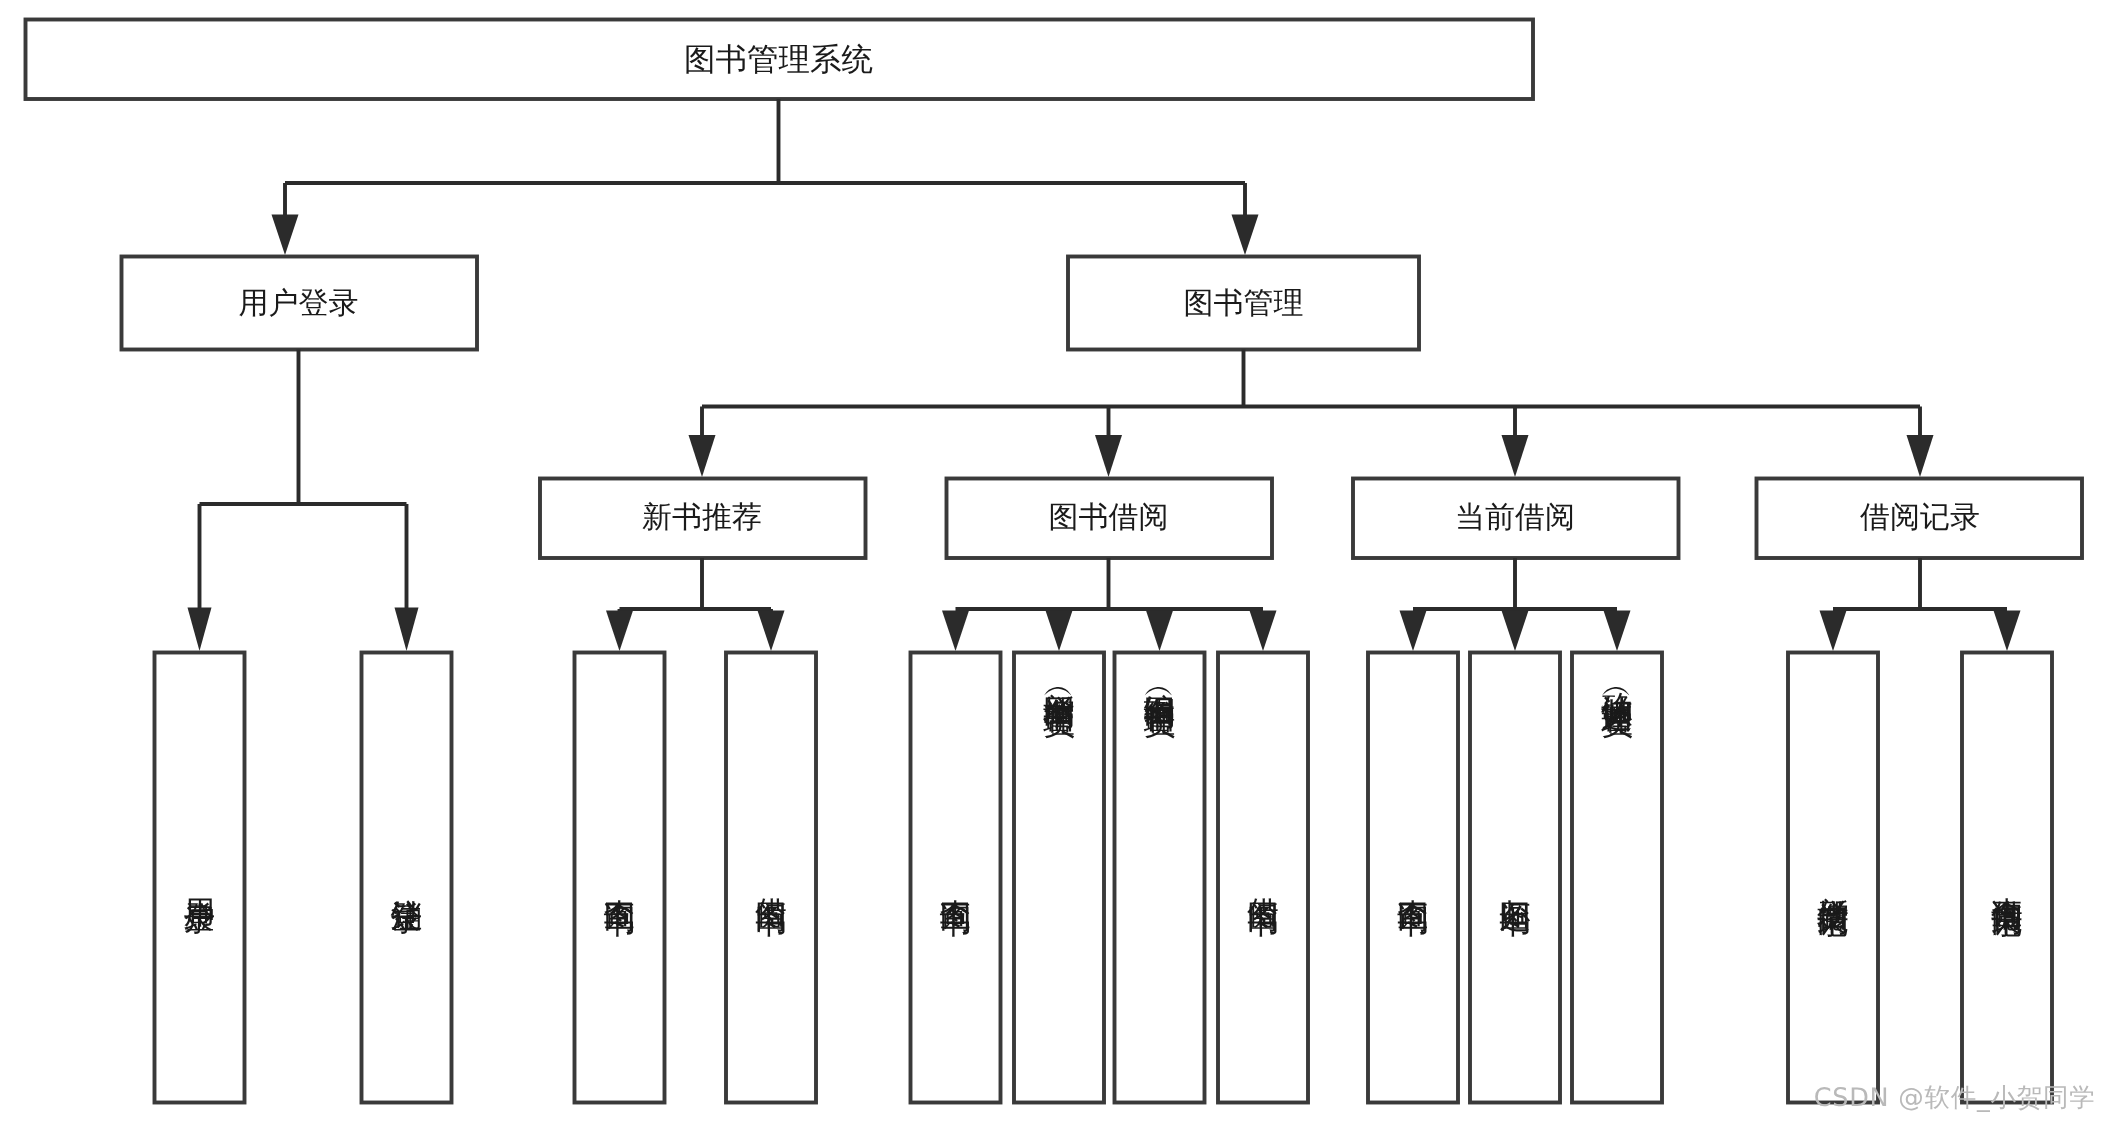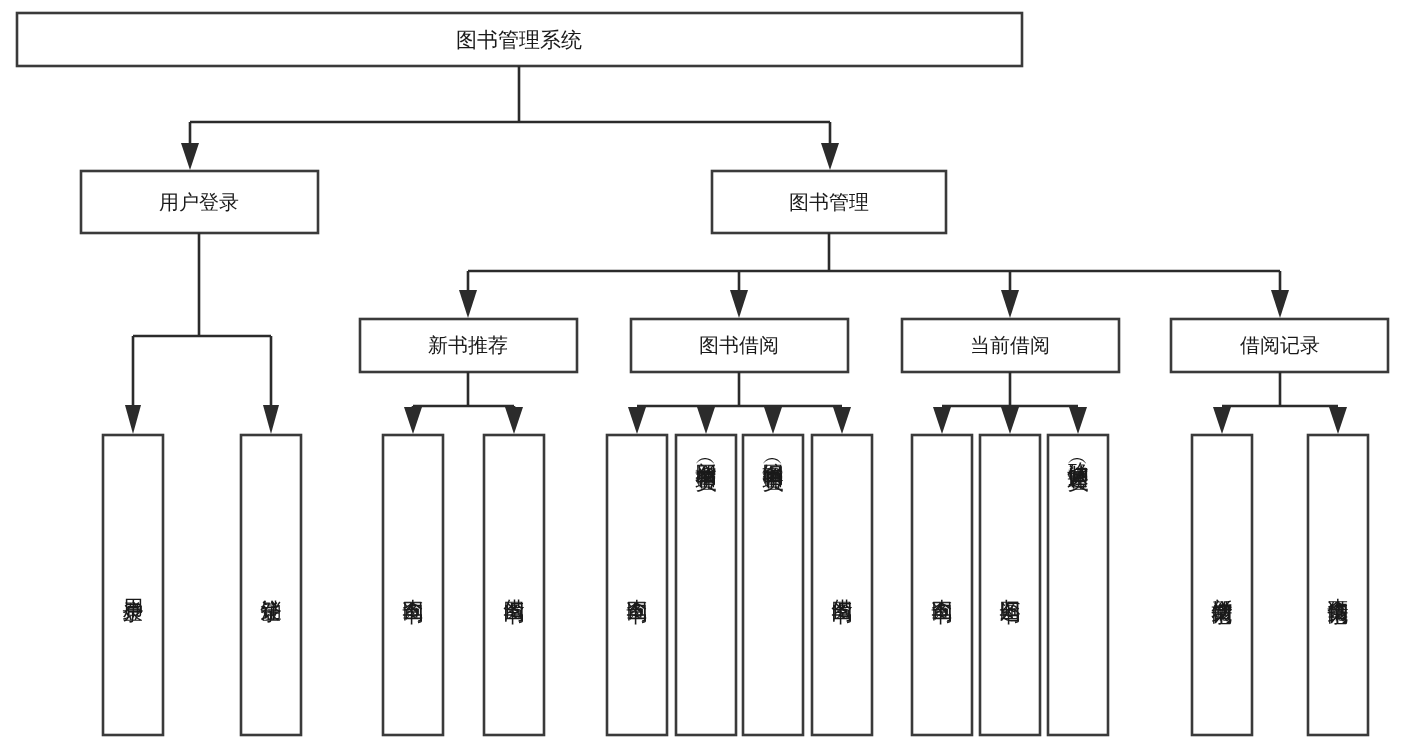--- a/index.html
+++ b/index.html
@@ -243,14 +243,15 @@
     <span class="leaf-label" style="margin-top:10px;">确认归还（管理员）</span>
   </div>
 
   <div class="leaf-label-wrap" style="left:1192px; top:435px; width:60px; height:300px;">
     <span class="leaf-label">新增借阅记录</span>
   </div>
   <div class="leaf-label-wrap" style="left:1308px; top:435px; width:60px; height:300px;">
     <span class="leaf-label">查询借阅记录</span>
   </div>
 
+  <div class="watermark">CSDN @软件_小贺同学</div>
 
 </div>
 
 </body></html>

